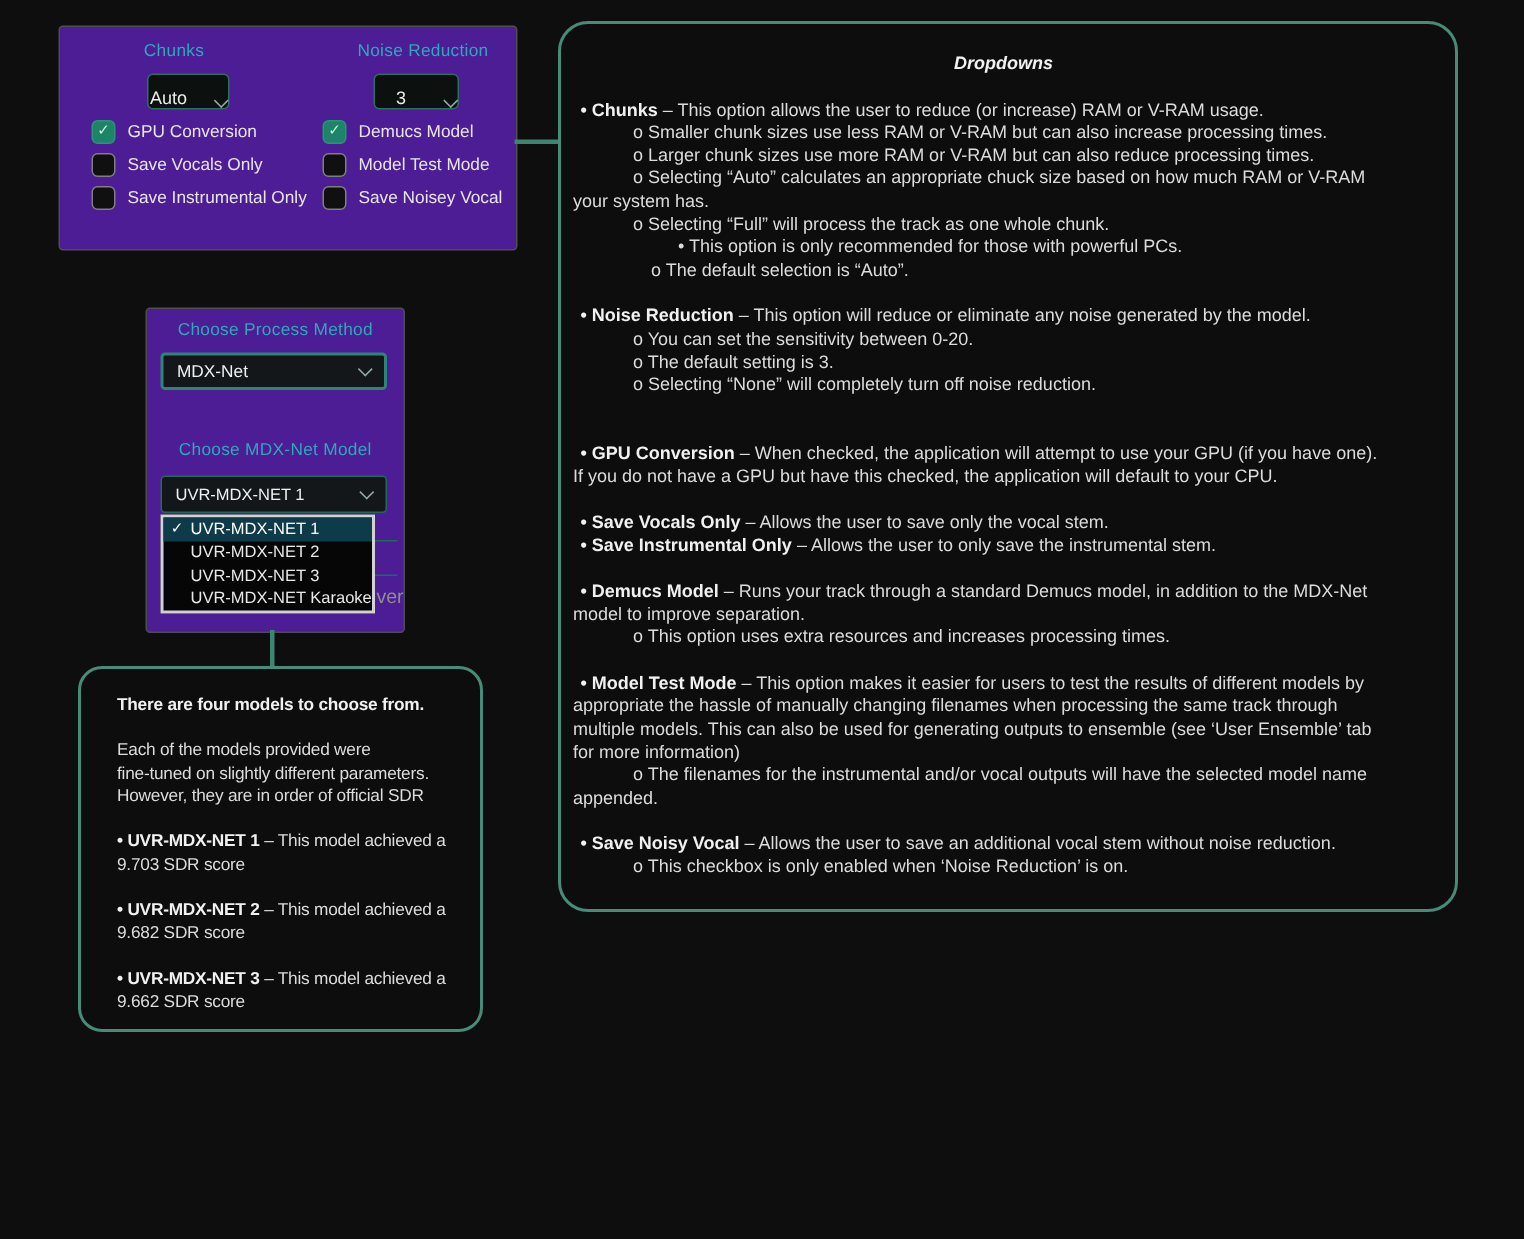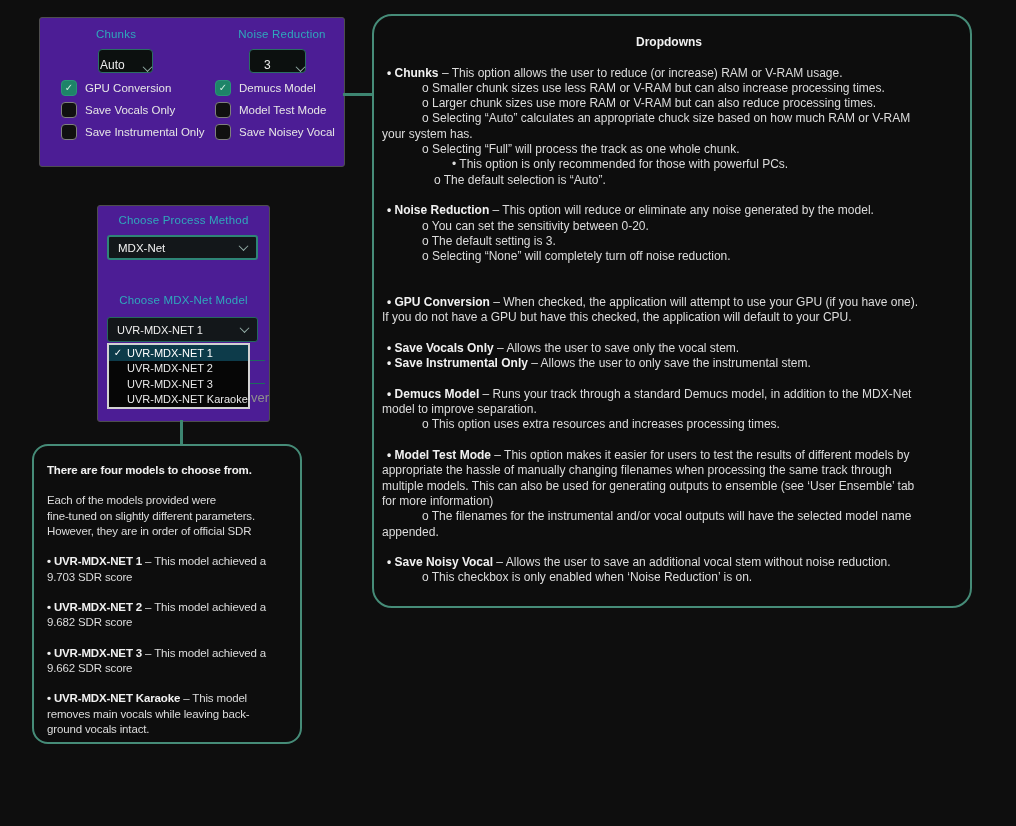--- a/index.html
+++ b/index.html
@@ -47,28 +47,28 @@
   }
   .menu-item{display:flex;align-items:center;height:15.5px;font-size:11px;color:#e8e8e8;cursor:pointer;}
   .menu-item .mk{width:18px;text-align:center;font-size:10px;flex:0 0 auto;}
   .menu-item.selected{background:#0d3b4a;color:#ffffff;}
   .remnant{background:#1d6b5e;height:1px;}
   #bg-fragment{color:#8f8f8f;font-size:13px;}
   
   .teal-box{
     border:2.5px solid #468c78;background:#0d0d0d;box-sizing:border-box;overflow:hidden;
   }
-  #models-note{left:32px;top:444px;width:270px;height:300px;border-radius:16px;padding:17px 10px 0 13px;}
+  #models-note{left:52px;top:444px;width:270px;height:244px;border-radius:16px;padding:17px 10px 0 24px;}
   #docs-box{left:372px;top:14px;width:600px;height:594px;border-radius:20px;padding:19px 6px 0 0;}
   
   .ln{height:15.3px;line-height:15.3px;font-size:12px;white-space:nowrap;color:#dcdcdc;}
   #models-note .ln{font-size:11.5px;height:15.2px;line-height:15.2px;letter-spacing:-0.15px;}
   .ln .b{font-weight:bold;color:#f1f1f1;}
   .ln .it{font-style:italic;}
-  .ln.ctr{text-align:center;padding-left:0 !important;}
+  .ln.ctr{text-align:center;padding-left:0 !important;font-style:italic;}
   .sp{height:15.3px;}
   #docs-box .i0{padding-left:8px;}
   #docs-box .i1{padding-left:13px;}
   #docs-box .i2{padding-left:48px;}
   #docs-box .i3{padding-left:78px;}
   #docs-box .i4{padding-left:60px;}
 </style>
 </head>
 <body>
 

